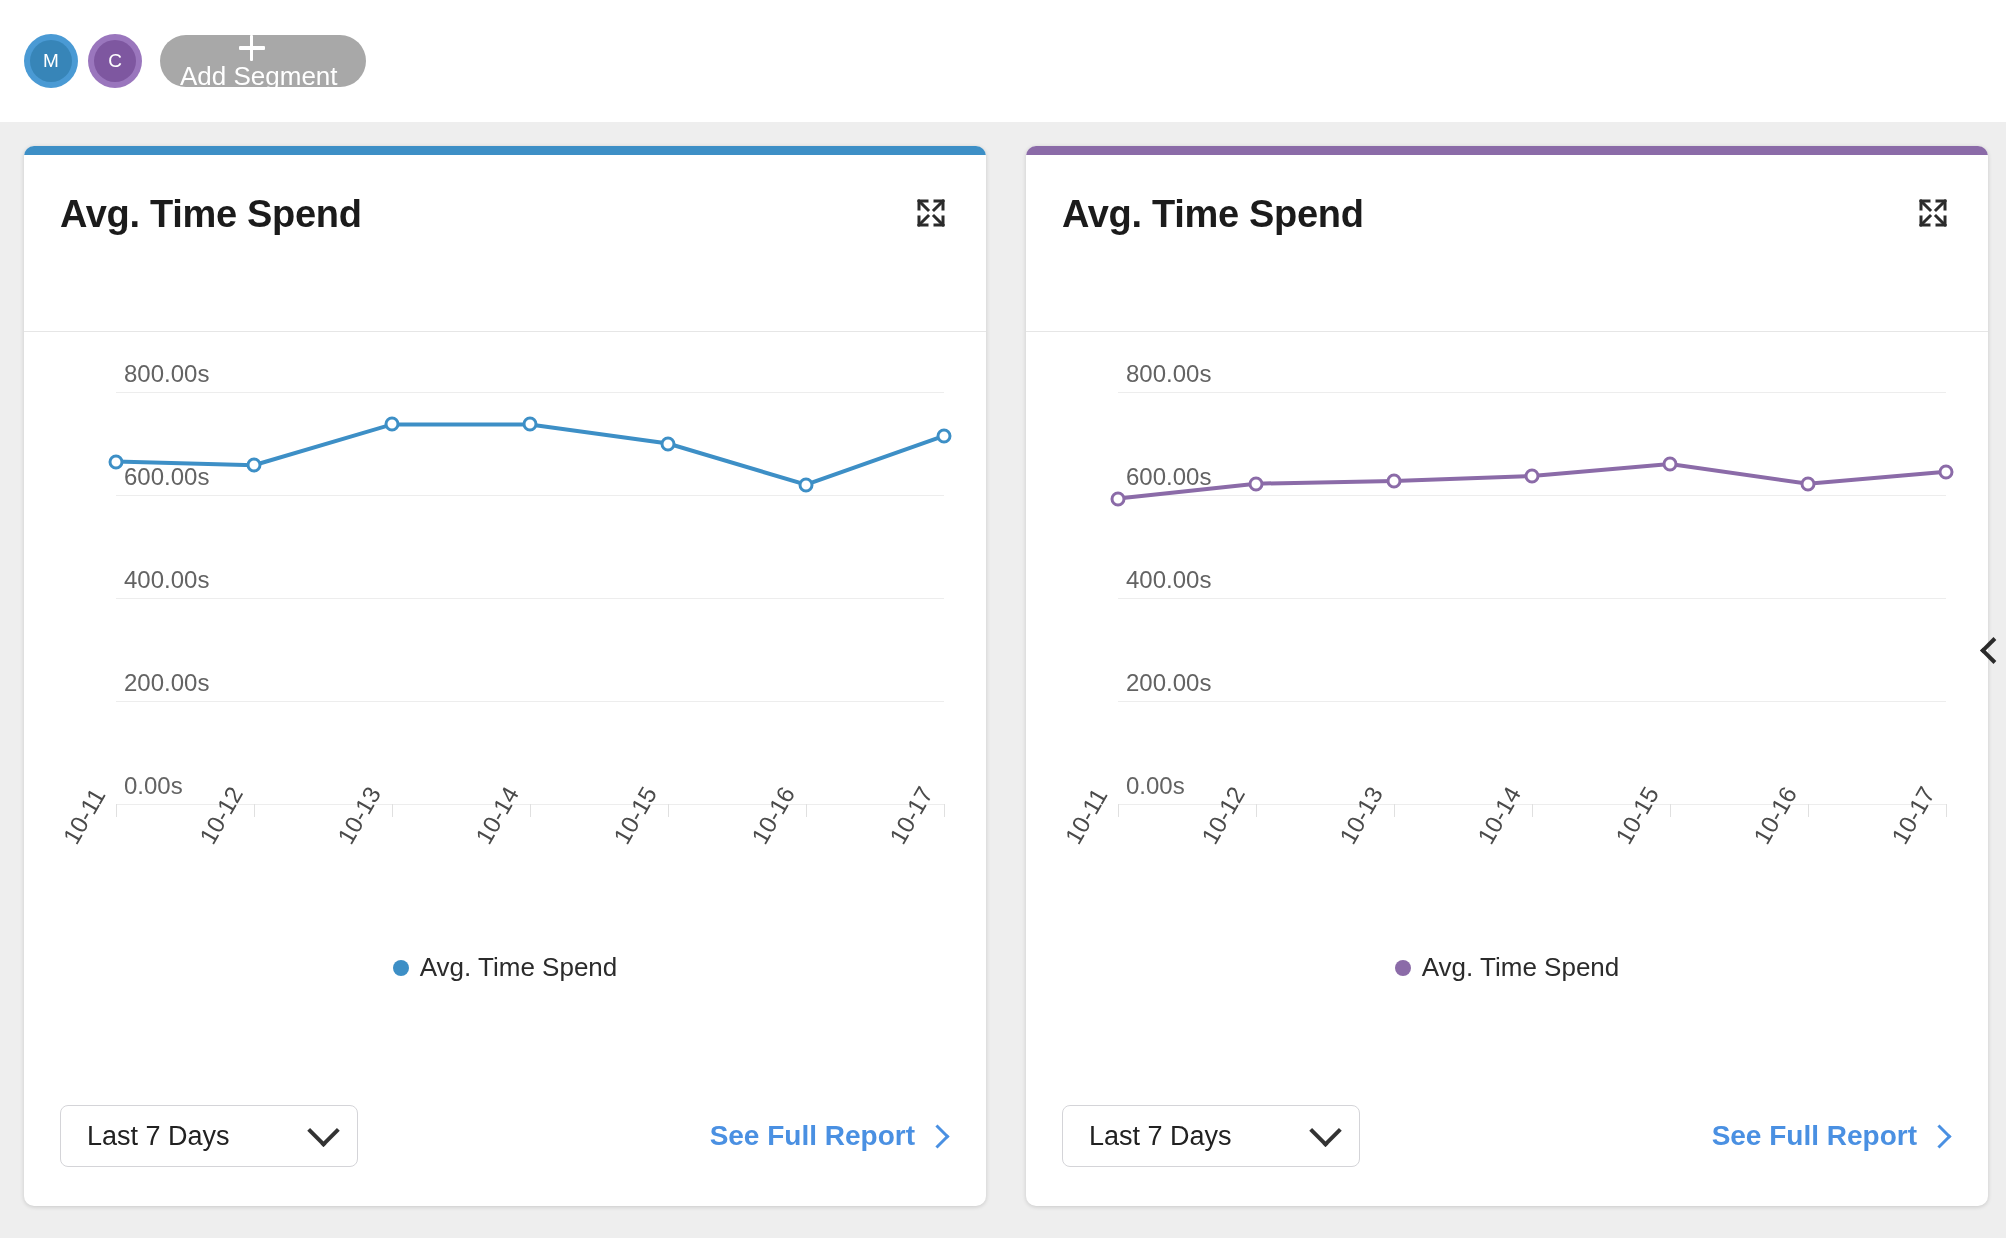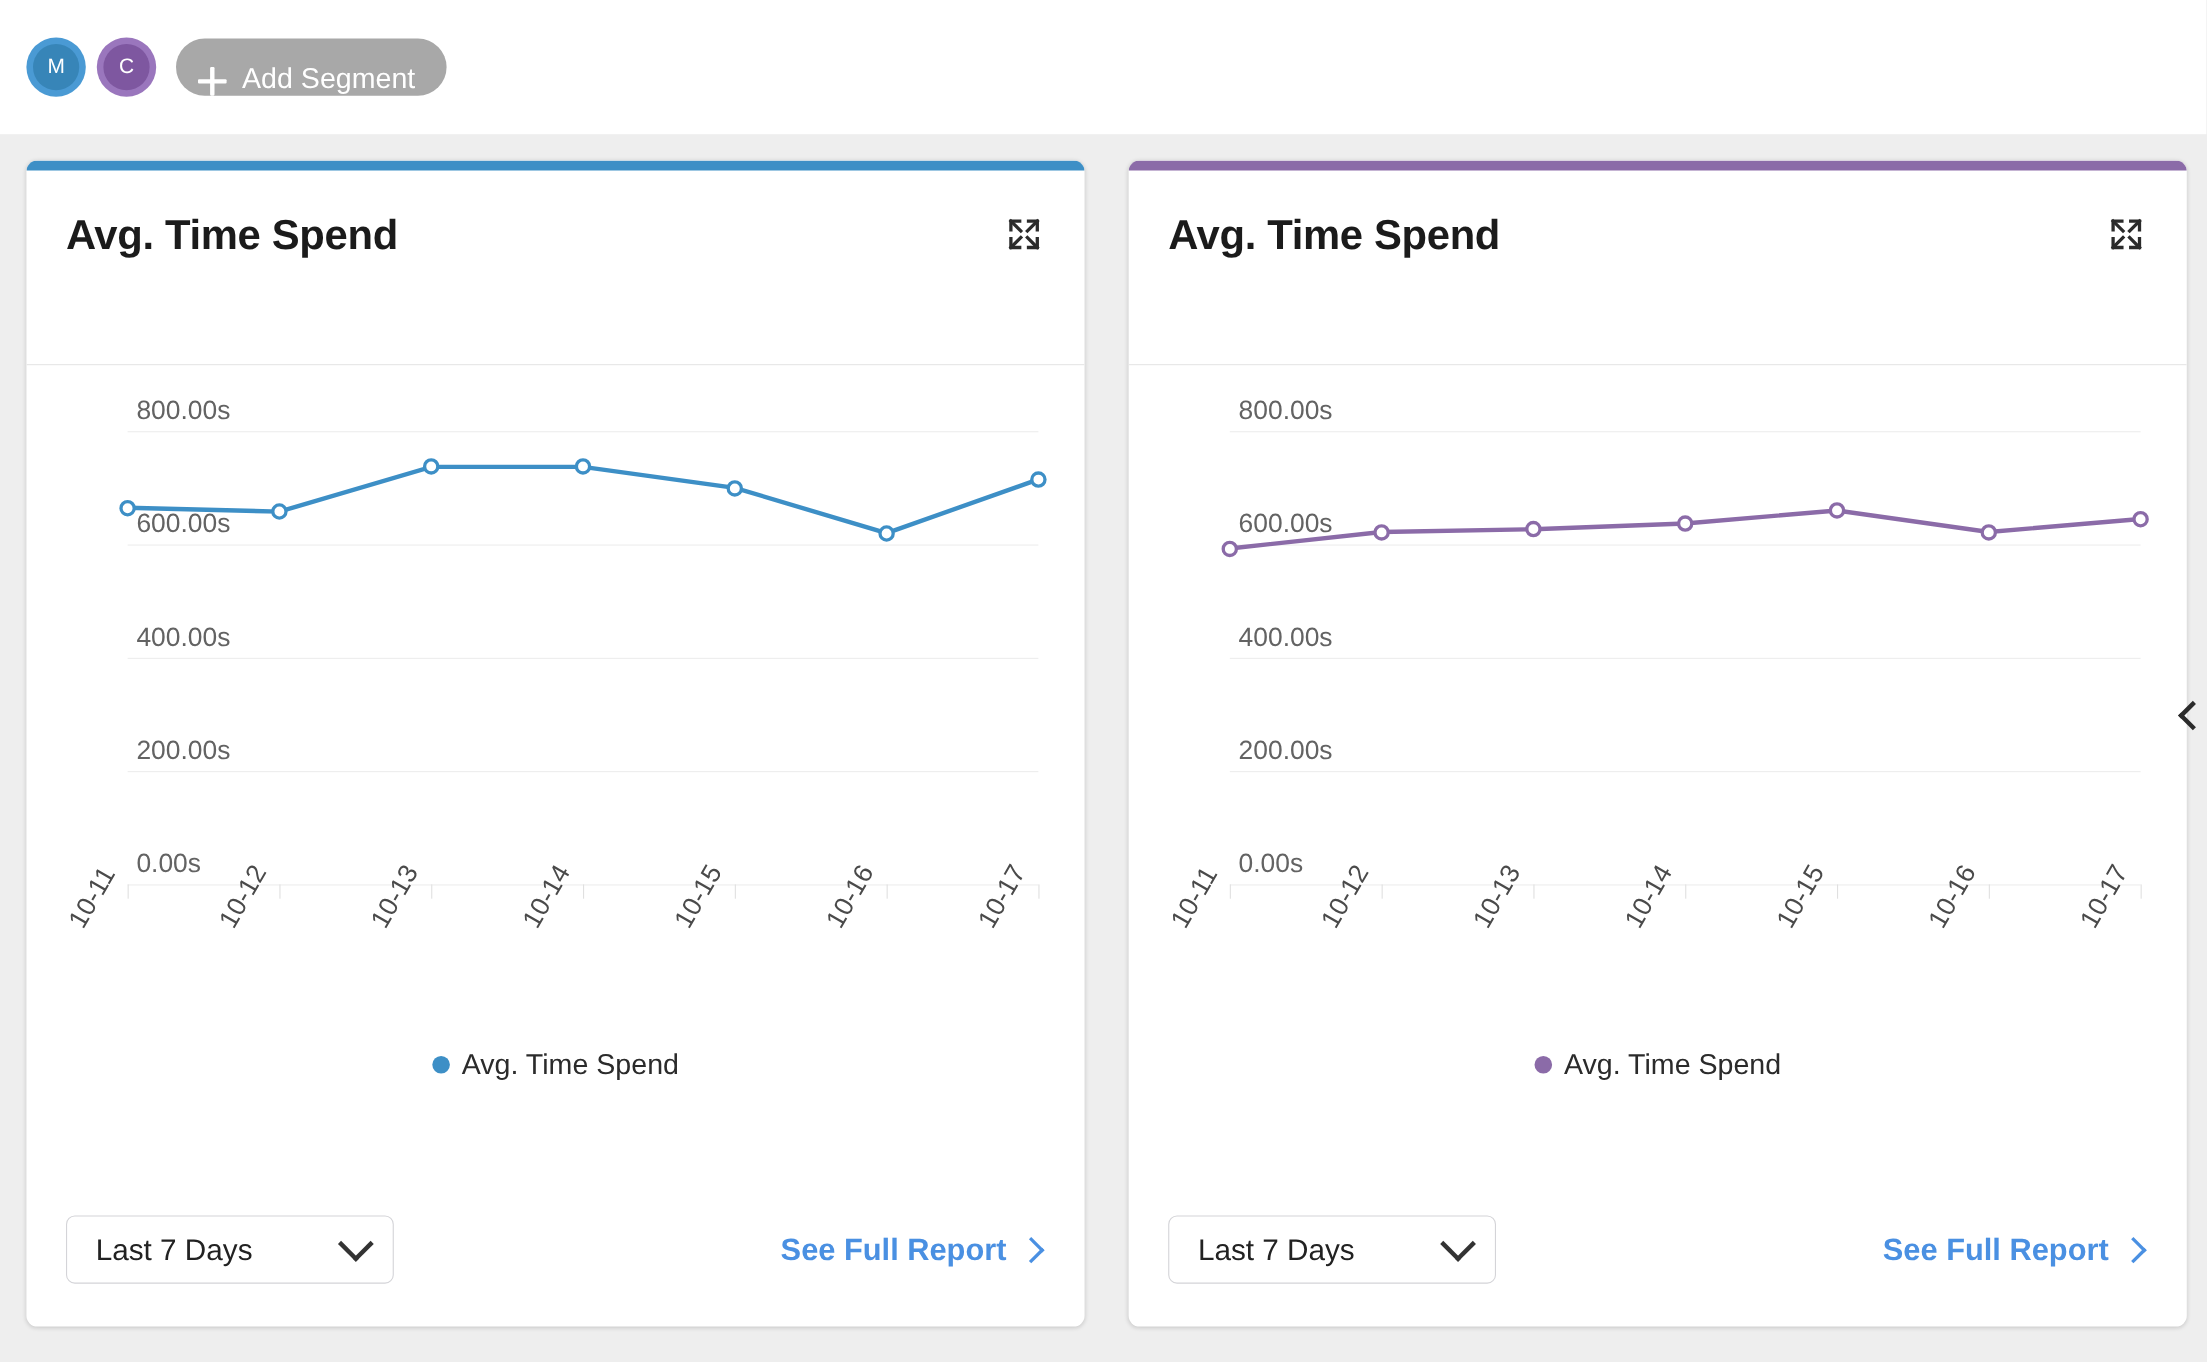--- a/index.html
+++ b/index.html
@@ -32,24 +32,24 @@
     display: flex; align-items: center; justify-content: center;
   }
   .avatar-m { background: #4a9ad4; }
   .avatar-m .inner { background: #3785b8; }
   .avatar-c { background: #9a76bd; }
   .avatar-c .inner { background: #7e57a0; }
 
   .add-segment {
     height: 52px; border-radius: 26px;
     background: #a8a8a8; color: #ffffff;
-    display: flex; align-items: flex-end;
+    display: flex; align-items: center;
     padding: 0 28px 0 20px; margin-left: 8px;
     font-size: 26px; cursor: pointer;
-    border: none; font-family: inherit;
+    border: none; font-family: inherit; flex-direction: column;
   }
   .plus-icon {
     position: relative; width: 26px; height: 26px; margin-right: 14px;
     flex: 0 0 auto;
   }
   .plus-icon::before, .plus-icon::after {
     content: ""; position: absolute; background: #ffffff; border-radius: 1px;
   }
   .plus-icon::before { left: 0; top: 11px; width: 26px; height: 3.5px; }
   .plus-icon::after { top: 0; left: 11px; height: 26px; width: 3.5px; }

